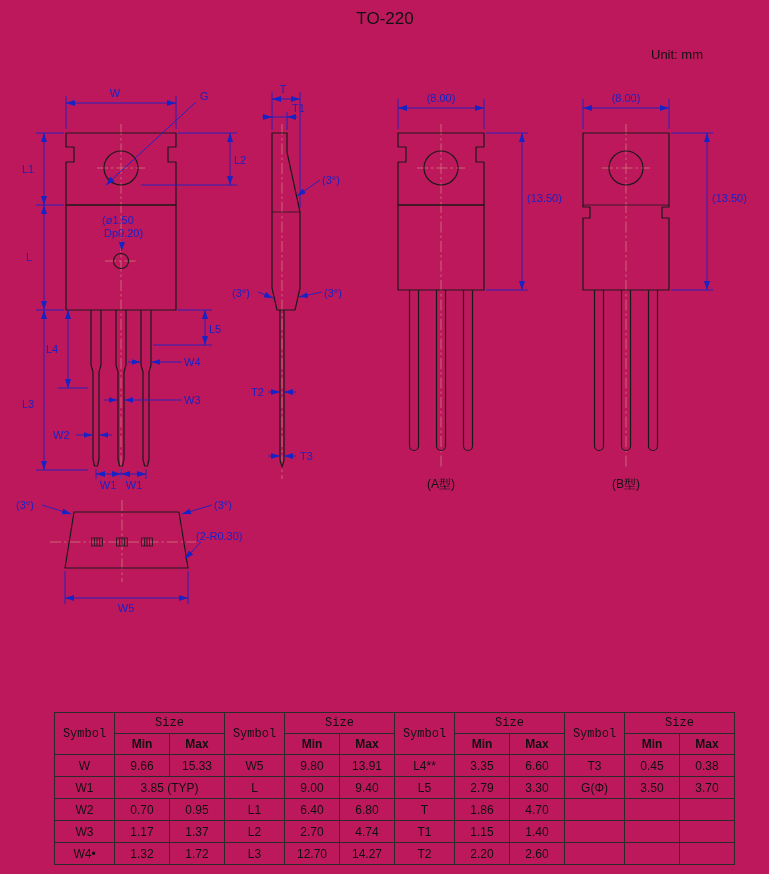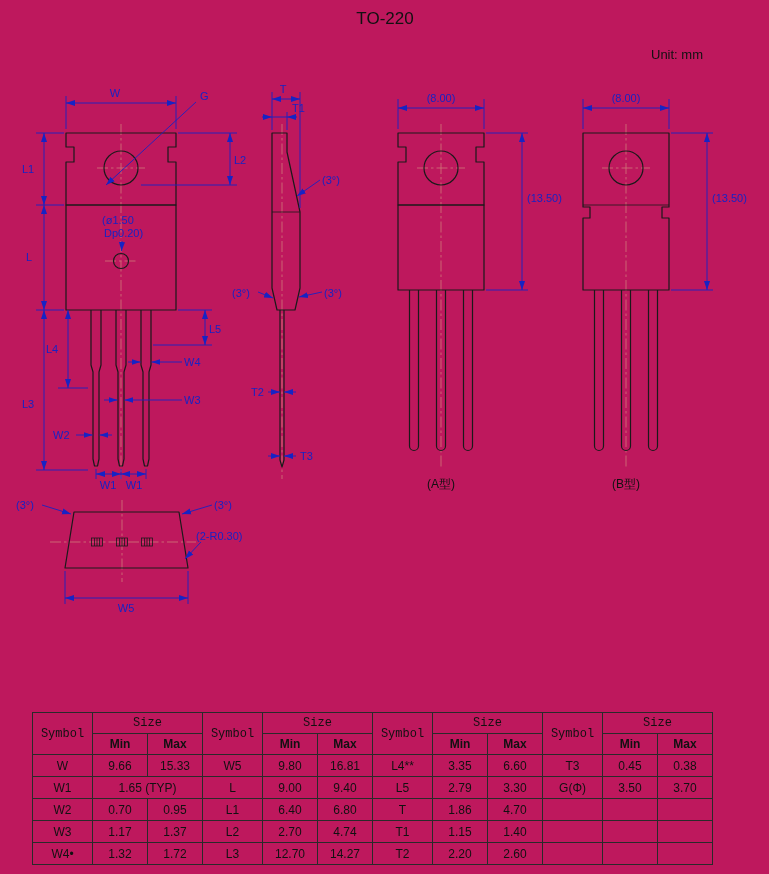--- a/index.html
+++ b/index.html
@@ -14,21 +14,21 @@
   .hatch { stroke:#1a1a1a; stroke-width:0.8; }
   .dim, .ext { stroke:#1723c4; stroke-width:0.9; fill:none; }
   .cl    { stroke:#cf7a7a; stroke-width:0.8; fill:none; stroke-dasharray:11 3 2.5 3; }
   
   text   { font-family:"Liberation Sans", sans-serif; }
   .ttl  { font-size:17px; fill:#111; text-anchor:middle; }
   .unit { font-size:13px; fill:#111; }
   .dt   { font-size:11px; fill:#1723c4; }
   .cap  { font-size:12px; fill:#111; text-anchor:middle; }
   
-  .table-wrap { position:absolute; left:32px; top:712px; }
+  .table-wrap { position:absolute; left:54px; top:712px; }
   table { border-collapse:collapse; table-layout:fixed; border:1.5px solid #2a2a2a; }
   th,td {
     border:1px solid #2a2a2a; height:20px; text-align:center; vertical-align:middle;
     font-size:12px; color:#111; padding:0 1px; white-space:nowrap; overflow:hidden;
   }
   td { height:21px; }
   th.sym-h, th.size-h { font-family:"Liberation Mono", monospace; font-weight:normal; }
   th.mm-h { font-family:"Liberation Sans", sans-serif; font-weight:bold; }
 </style>
 </head>
@@ -308,31 +308,31 @@
       <th class="mm-h">Max</th>
     </tr>
   </thead>
   <tbody>
     <tr>
       <td>W</td>
       <td>9.66</td>
       <td>15.33</td>
       <td>W5</td>
       <td>9.80</td>
-      <td>16.81</td>
+      <td>13.91</td>
       <td>L4**</td>
       <td>3.35</td>
       <td>6.60</td>
       <td>T3</td>
       <td>0.45</td>
       <td>0.38</td>
     </tr>
     <tr>
       <td>W1</td>
-      <td colspan="2">1.65 (TYP)</td>
+      <td colspan="2">3.85 (TYP)</td>
       <td>L</td>
       <td>9.00</td>
       <td>9.40</td>
       <td>L5</td>
       <td>2.79</td>
       <td>3.30</td>
       <td>G(Φ)</td>
       <td>3.50</td>
       <td>3.70</td>
     </tr>

